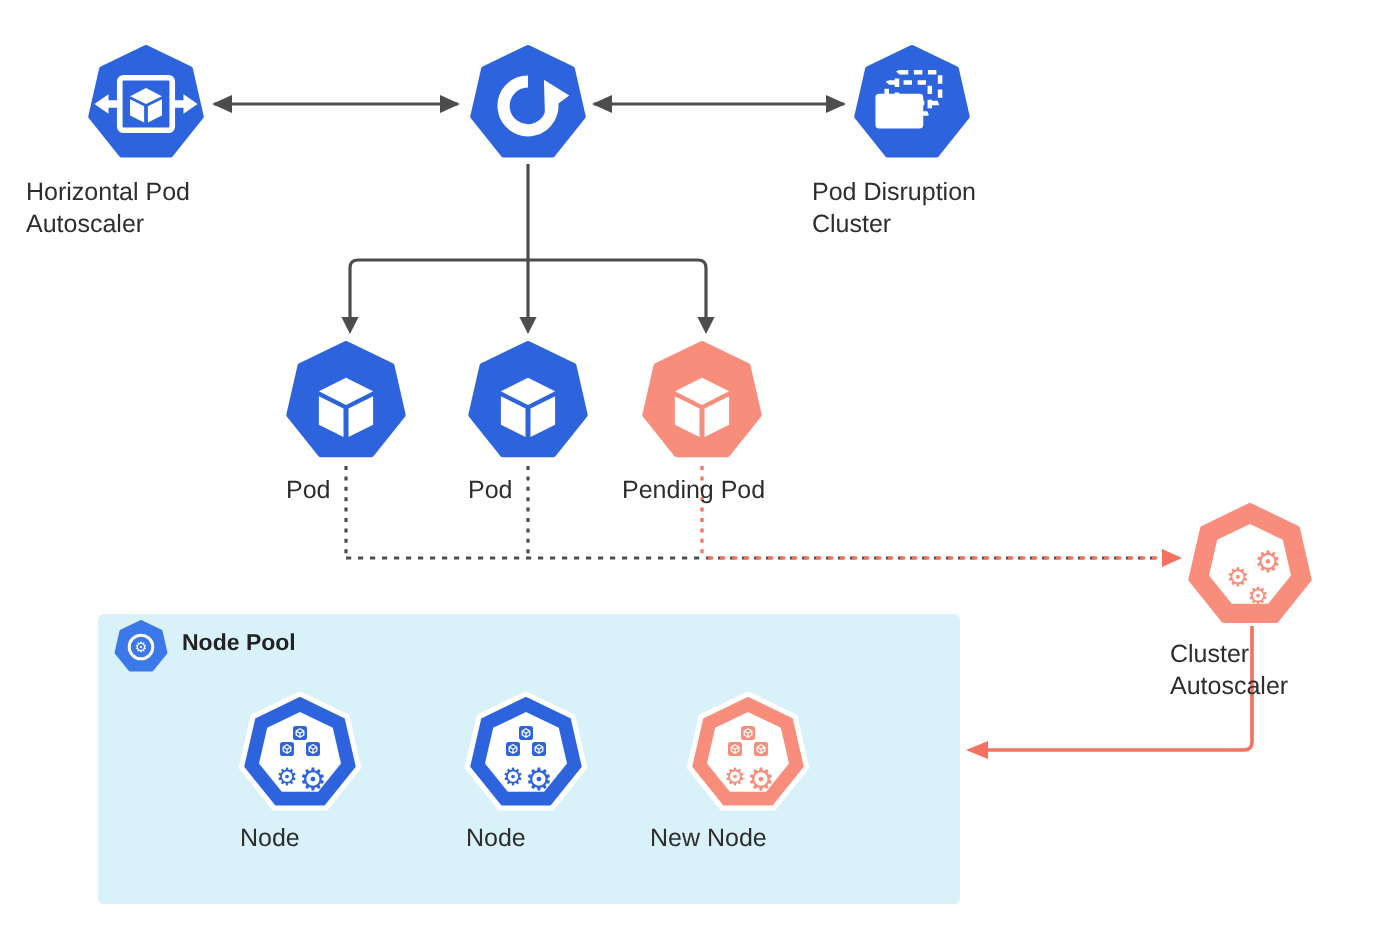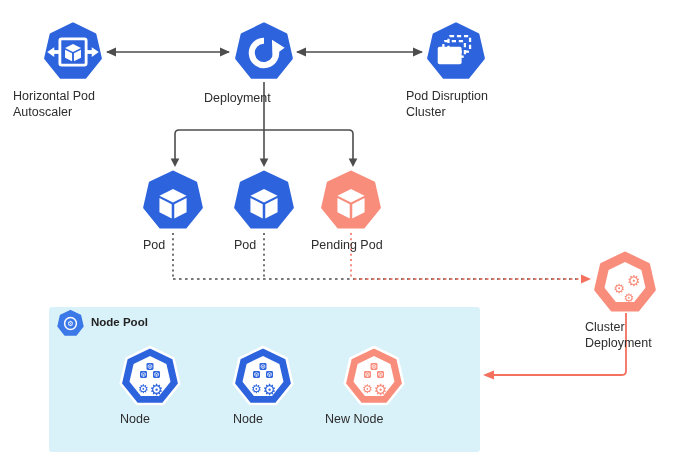--- a/index.html
+++ b/index.html
@@ -96,21 +96,20 @@
   </div>
   <div class="dlabel" style="left:13px;top:89px;width:120px">Horizontal Pod Autoscaler</div>
 
   <div class="dnode" style="left:234px;top:22px">
     <svg width="60" height="60" viewBox="0 0 64 64" style="color:var(--blue)">
       <use href="#heptagon" fill="currentColor" stroke="currentColor" stroke-width="3" stroke-linejoin="round"></use>
       <path d="M32,20 A13,13 0 1 0 44.2,28.6" fill="none" stroke="#fff" stroke-width="6.5"></path>
       <polygon points="40.5,19 54,27.5 41,37" fill="#fff"></polygon>
     </svg>
   </div>
-  <div class="dlabel" style="left:204px;top:91px;width:120px">Deployment</div>
 
   <div class="dnode" style="left:426px;top:22px">
     <svg width="60" height="60" viewBox="0 0 64 64" style="color:var(--blue)">
       <use href="#heptagon" fill="currentColor" stroke="currentColor" stroke-width="3" stroke-linejoin="round"></use>
       <rect x="24" y="15" width="23" height="16.5" rx="1.5" fill="none" stroke="#fff" stroke-width="2.4" stroke-dasharray="4.5,3"></rect>
       <rect x="18.5" y="20.5" width="23" height="16.5" rx="1.5" fill="none" stroke="#fff" stroke-width="2.4" stroke-dasharray="4.5,3"></rect>
       <rect x="12.5" y="26.5" width="25.5" height="18.5" rx="2" fill="#fff"></rect>
     </svg>
   </div>
   <div class="dlabel" style="left:406px;top:89px;width:100px">Pod Disruption Cluster</div>
@@ -141,21 +140,21 @@
 
   <div class="dnode" style="left:593px;top:251px">
     <svg width="64" height="64" viewBox="0 0 64 64" style="color:var(--salmon)">
       <use href="#heptagon" fill="currentColor" stroke="currentColor" stroke-width="3" stroke-linejoin="round"></use>
       <use href="#hept-inner" fill="#fff"></use>
       <text x="26" y="42" font-size="13" fill="currentColor" text-anchor="middle" font-family="DejaVu Sans, sans-serif">⚙</text>
       <text x="41" y="35" font-size="15" fill="currentColor" text-anchor="middle" font-family="DejaVu Sans, sans-serif">⚙</text>
       <text x="36" y="51" font-size="12" fill="currentColor" text-anchor="middle" font-family="DejaVu Sans, sans-serif">⚙</text>
     </svg>
   </div>
-  <div class="dlabel" style="left:585px;top:320px;width:80px">Cluster Deployment</div>
+  <div class="dlabel" style="left:585px;top:320px;width:80px">Cluster Autoscaler</div>
 
   <div class="pool-badge">
     <svg width="27" height="27" viewBox="0 0 64 64" style="color:var(--badge_blue)">
       <use href="#heptagon" fill="currentColor" stroke="currentColor" stroke-width="4" stroke-linejoin="round"></use>
       <circle cx="32" cy="32" r="14" fill="none" stroke="#fff" stroke-width="3.5"></circle>
       <text x="32" y="38.5" font-size="17" fill="#fff" text-anchor="middle" font-family="DejaVu Sans, sans-serif">⚙</text>
     </svg>
   </div>
   <div class="pool-label">Node Pool</div>
 

